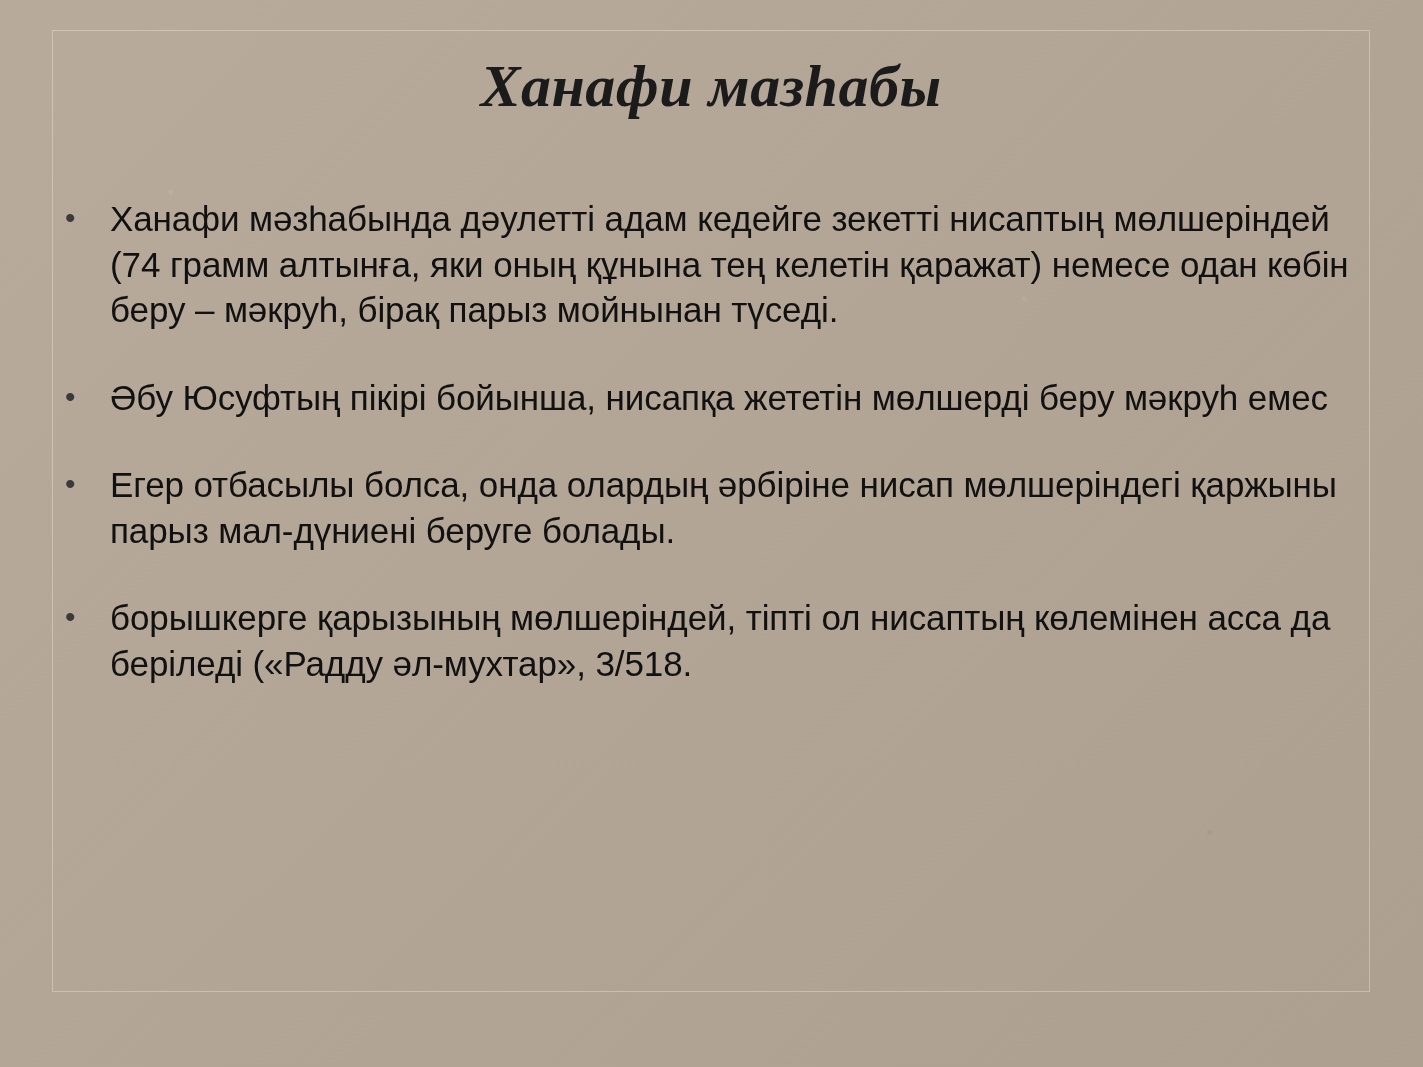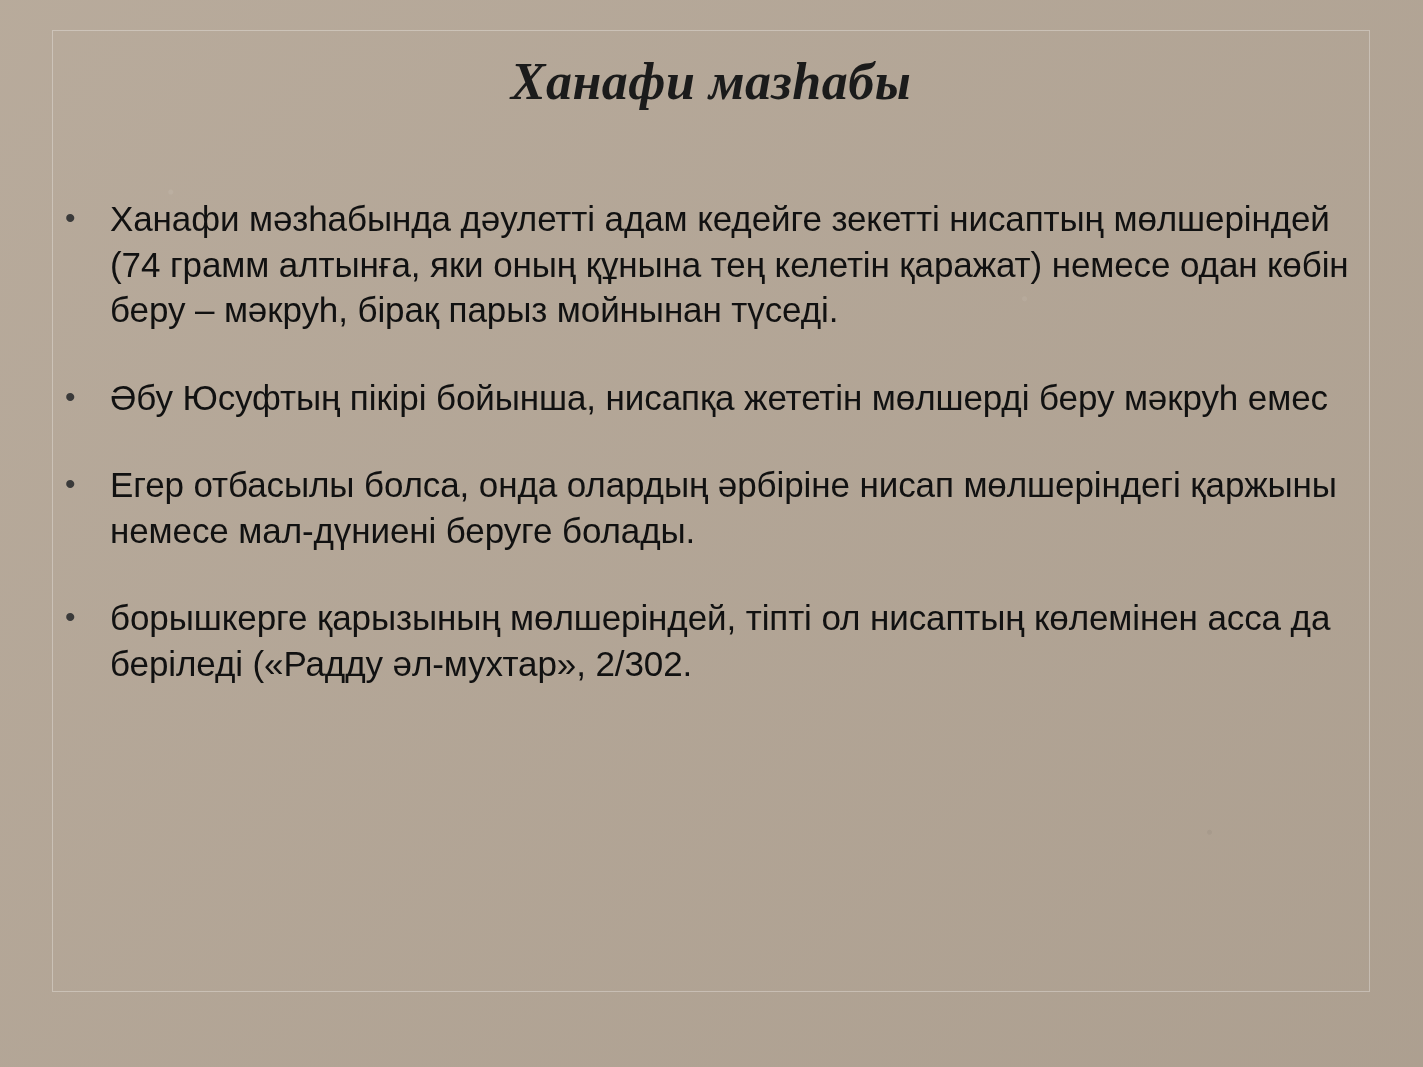--- a/index.html
+++ b/index.html
@@ -39,21 +39,21 @@
   }
   .title {
     position: absolute;
     left: 52px;
     top: 52px;
     width: 1318px;
     text-align: center;
     font-family: "Liberation Serif", serif;
     font-weight: bold;
     font-style: italic;
-    font-size: 52px;
+    font-size: 60px;
     color: #1b1b1b;
     letter-spacing: 0.5px;
   }
   .body-list {
     position: absolute;
     left: 52px;
     top: 196px;
     width: 1300px;
     margin: 0;
     padding: 0;
@@ -99,23 +99,23 @@
       <span class="txt">Ханафи мәзһабында дәулетті адам кедейге зекетті нисаптың мөлшеріндей (74 грамм алтынға, яки оның құнына тең келетін қаражат) немесе одан көбін беру – мәкруһ, бірақ парыз мойнынан түседі.</span>
     </li>
 
     <li class="bullet-item">
       <span class="dot">•</span>
       <span class="txt">Әбу Юсуфтың пікірі бойынша, нисапқа жететін мөлшерді беру мәкруһ емес</span>
     </li>
 
     <li class="bullet-item">
       <span class="dot">•</span>
-      <span class="txt">Егер отбасылы болса, онда олардың әрбіріне нисап мөлшеріндегі қаржыны немесе мал-дүниені беруге болады.</span>
+      <span class="txt">Егер отбасылы болса, онда олардың әрбіріне нисап мөлшеріндегі қаржыны парыз мал-дүниені беруге болады.</span>
     </li>
 
     <li class="bullet-item">
       <span class="dot">•</span>
-      <span class="txt">борышкерге қарызының мөлшеріндей, тіпті ол нисаптың көлемінен асса да беріледі («Радду әл-мухтар», 2/302.</span>
+      <span class="txt">борышкерге қарызының мөлшеріндей, тіпті ол нисаптың көлемінен асса да беріледі («Радду әл-мухтар», 3/518.</span>
     </li>
 
   </ul>
 
 </div>
 
 </body></html>

